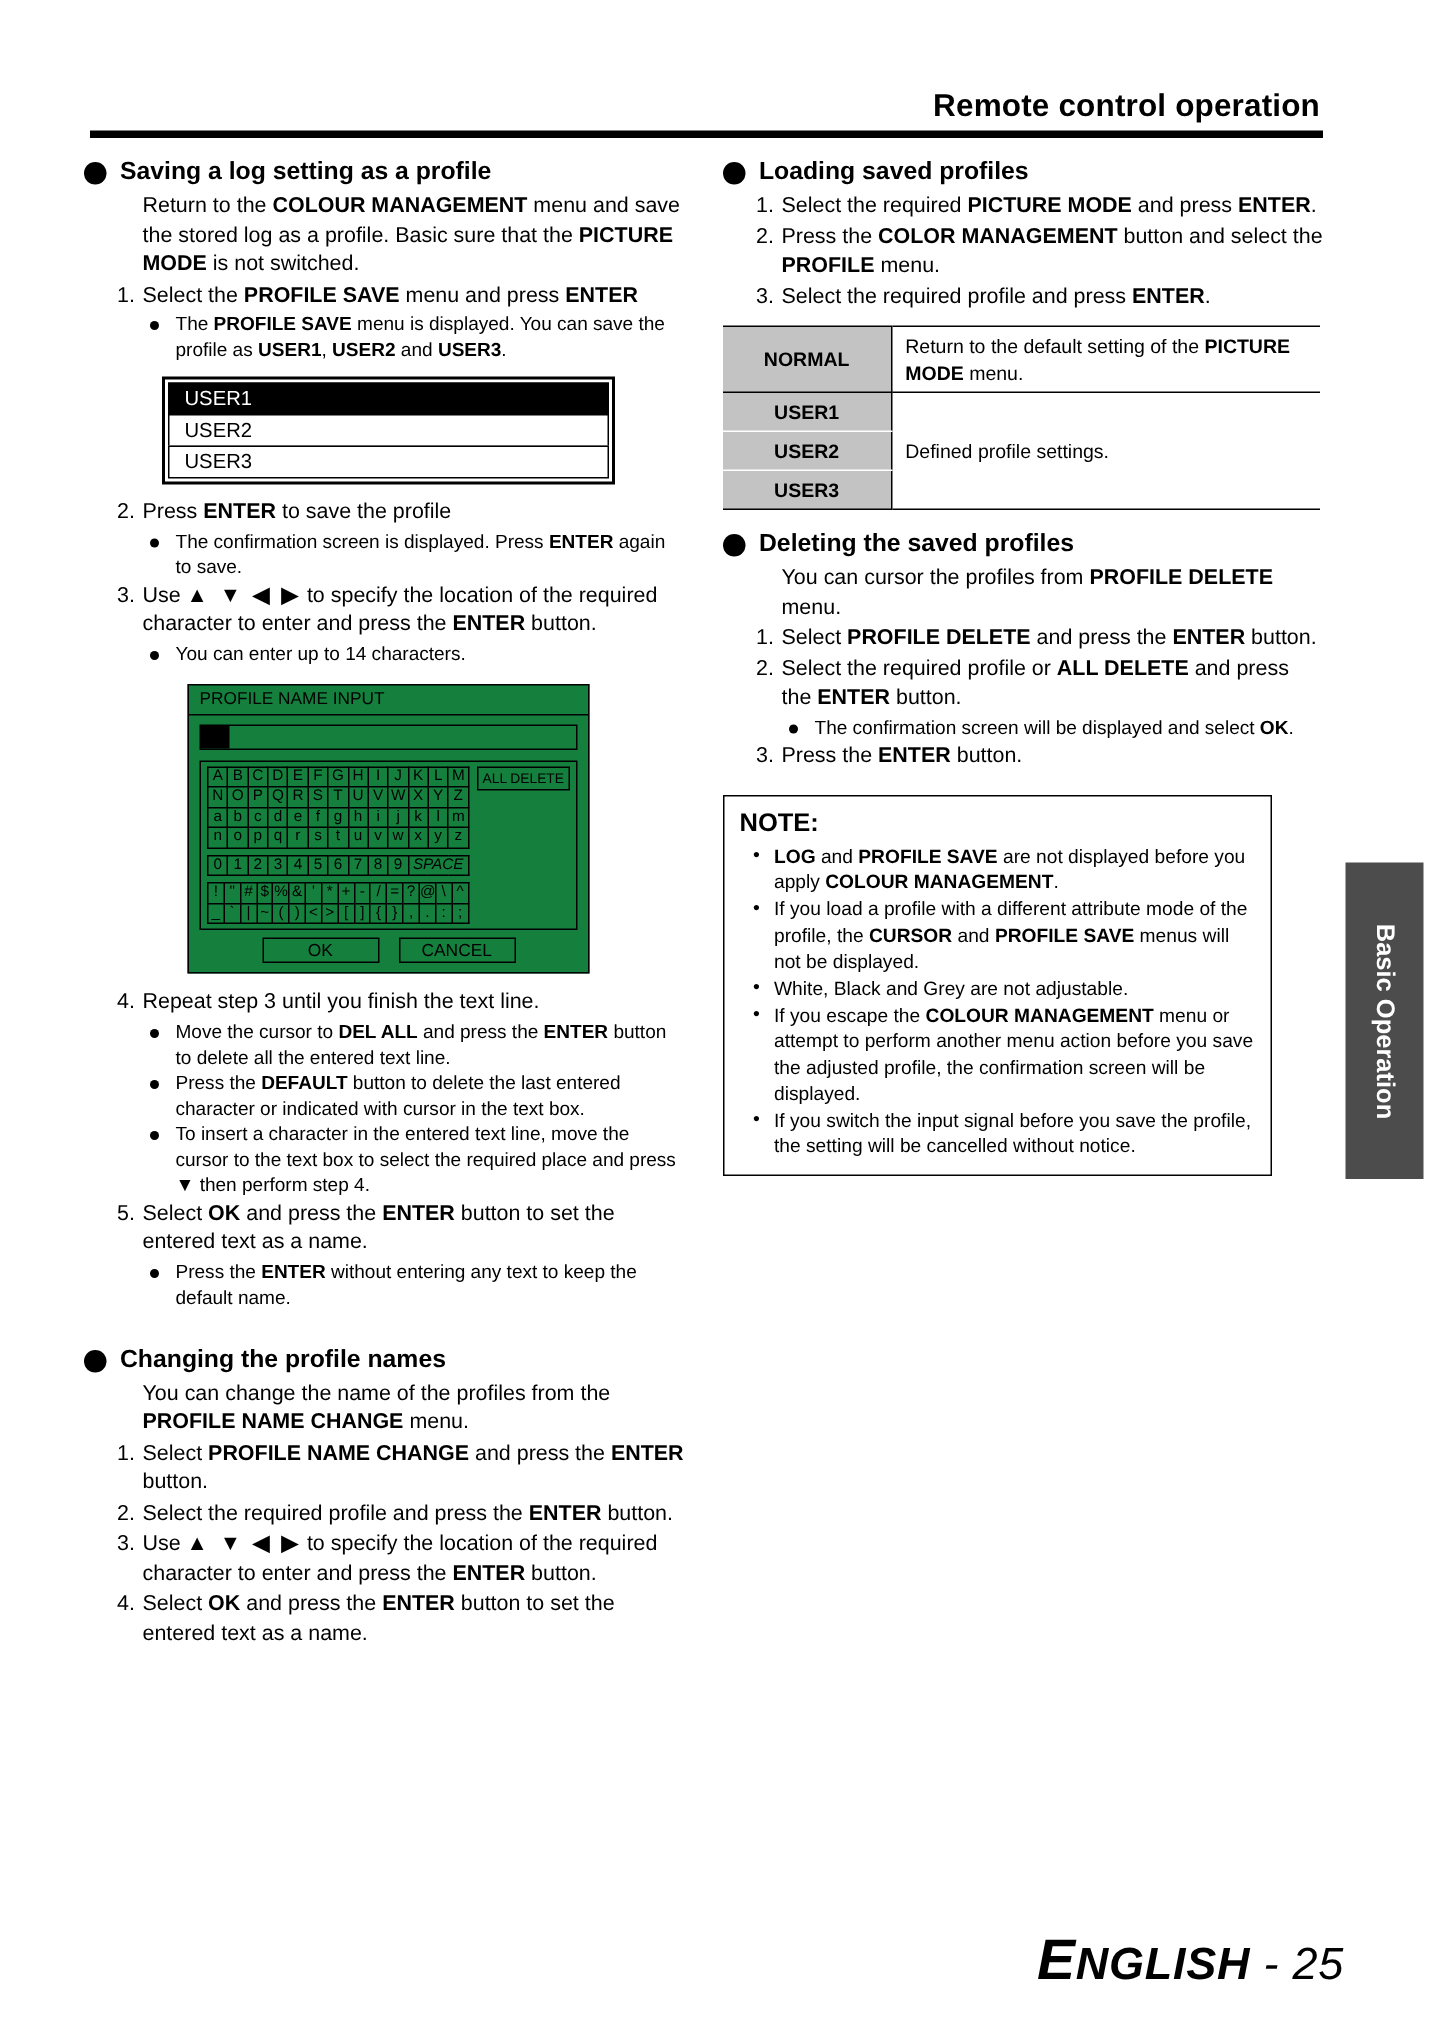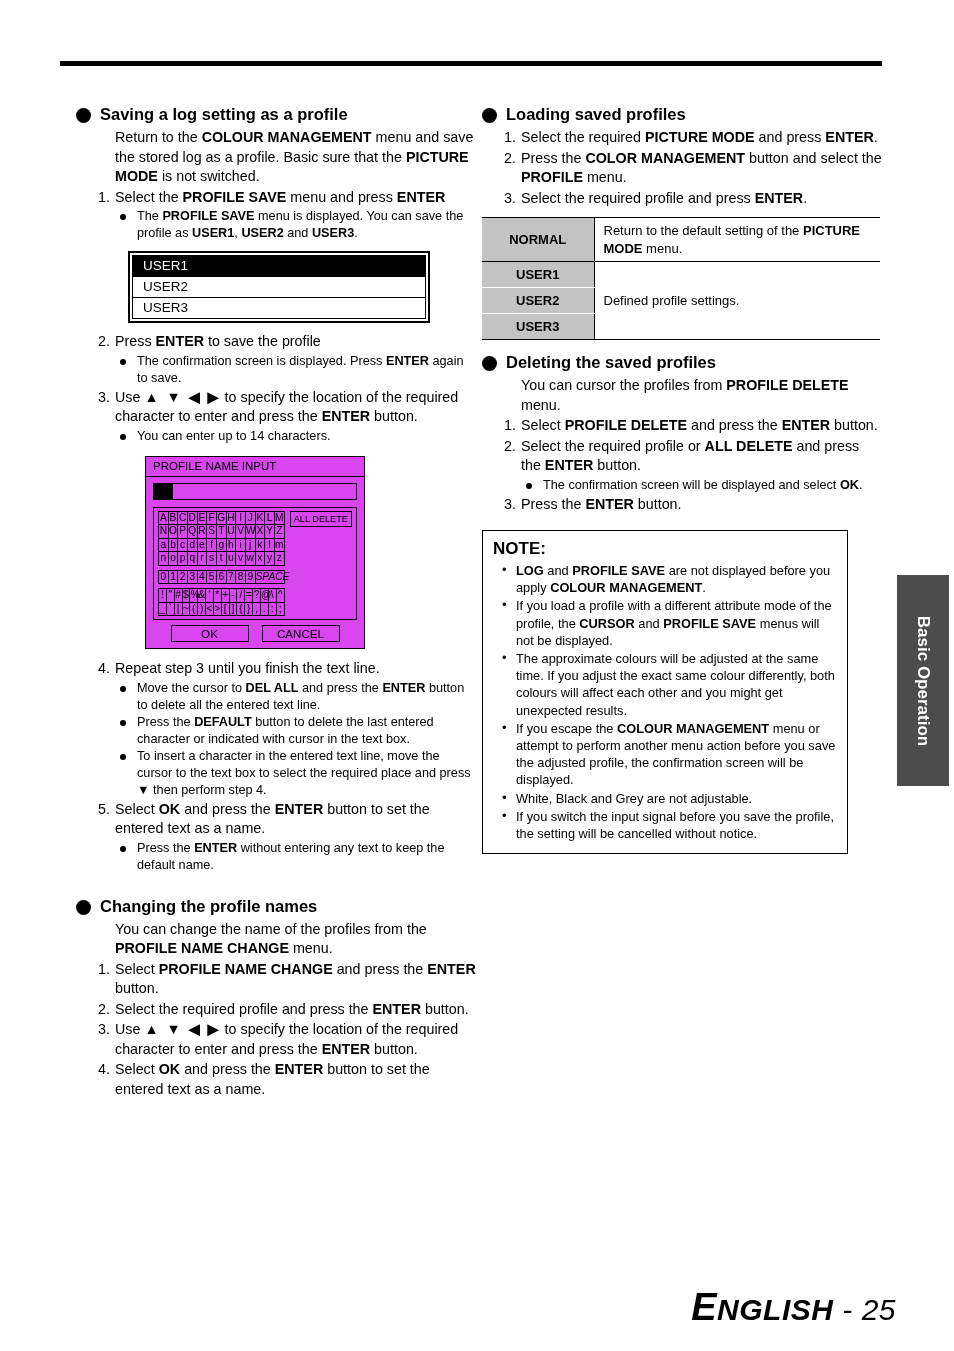--- a/index.html
+++ b/index.html
@@ -20,21 +20,21 @@
     text-align:right;
     font-size:21px;
     font-weight:bold;
     letter-spacing:0.1px;
     line-height:26px;
     padding-right:2px;
   }
   .header-rule { margin-top:3px; height:5px; background:#000; width:822px; }
 
   
-  .col-left  { position:absolute; left:76px;  top:104px; width:400px; }
+  .col-left  { position:absolute; left:56px;  top:104px; width:400px; }
   .col-right { position:absolute; left:482px; top:104px; width:400px; }
 
   
   .sec { margin-bottom:2px; }
   .sec-head { display:flex; align-items:flex-start; gap:9px; margin-bottom:4px; }
   .dot {
     width:15px; height:15px; border-radius:50%;
     background:#000; flex:0 0 15px; margin-top:4px;
   }
   .sec-title { font-size:16.5px; font-weight:bold; line-height:20px; }
@@ -89,23 +89,23 @@
     padding:1px 0 1px 10px;
     background:#fff; color:#000;
     margin-top:-1px;
   }
   .osd-userlist .row:first-child { margin-top:0; }
   .osd-userlist .row.sel { background:#000; color:#fff; }
 
   
   .osd-kb {
     margin:11px 0 10px 69px;
-    width:220px;
+    width:268px;
     border:1.6px solid #000;
-    background:#d946ef;
+    background:#15803d;
     padding:0;
   }
   .kb-title {
     font-size:11.5px; line-height:15px;
     padding:2px 0 2px 7px;
     border-bottom:1.6px solid #000;
   }
   .kb-body { padding:6px 7px 6px 7px; }
   .kb-textbox {
     border:1.6px solid #000;
@@ -234,20 +234,21 @@
   .footer .num { font-weight:normal; font-style:italic; }
 
   .arrows { letter-spacing:2px; }
 </style>
 </head>
 <body>
 
 <div class="page">
 
   <div class="header">
+    <div class="header-title">Remote control operation</div>
     <div class="header-rule"></div>
   </div>
 
   <div class="col-left">
 
     <div class="sec">
       <div class="sec-head">
         <div class="dot"></div>
         <div class="sec-title">Saving a log setting as a profile</div>
       </div>
@@ -539,23 +540,22 @@
           <span class="num">3.</span><span>Press the </span><b>ENTER</b><span> button.</span>
         </li>
       </ol>
     </div>
 
     <div class="note">
       <div class="note-title">NOTE:</div>
       <ul class="note-list">
         <li><span></span><b>LOG</b><span> and </span><b>PROFILE SAVE</b><span> are not displayed before you apply </span><b>COLOUR MANAGEMENT</b><span>.</span></li>
         <li><span>If you load a profile with a different attribute mode of the profile, the </span><b>CURSOR</b><span> and </span><b>PROFILE SAVE</b><span> menus will not be displayed.</span></li>
-        <li><span>The approximate colours will be adjusted at the same time. If you adjust the exact same colour differently, both colours will affect each other and you might get unexpected results.</span></li>
+        <li><span>White, Black and Grey are not adjustable.</span></li>
         <li><span>If you escape the </span><b>COLOUR MANAGEMENT</b><span> menu or attempt to perform another menu action before you save the adjusted profile, the confirmation screen will be displayed.</span></li>
-        <li><span>White, Black and Grey are not adjustable.</span></li>
         <li><span>If you switch the input signal before you save the profile, the setting will be cancelled without notice.</span></li>
       </ul>
     </div>
   </div>
 
   <div class="sidetab">
     <span>Basic Operation</span>
   </div>
 
   <div class="footer">

